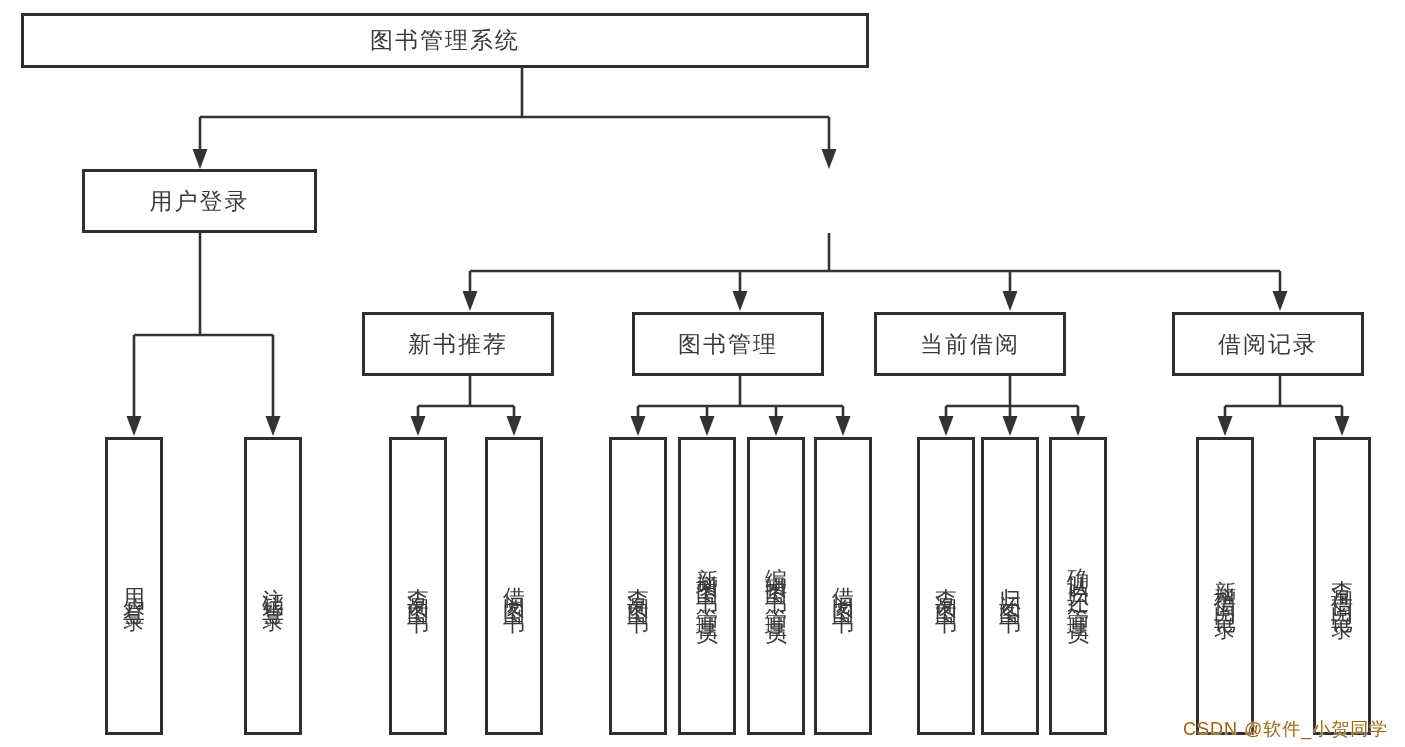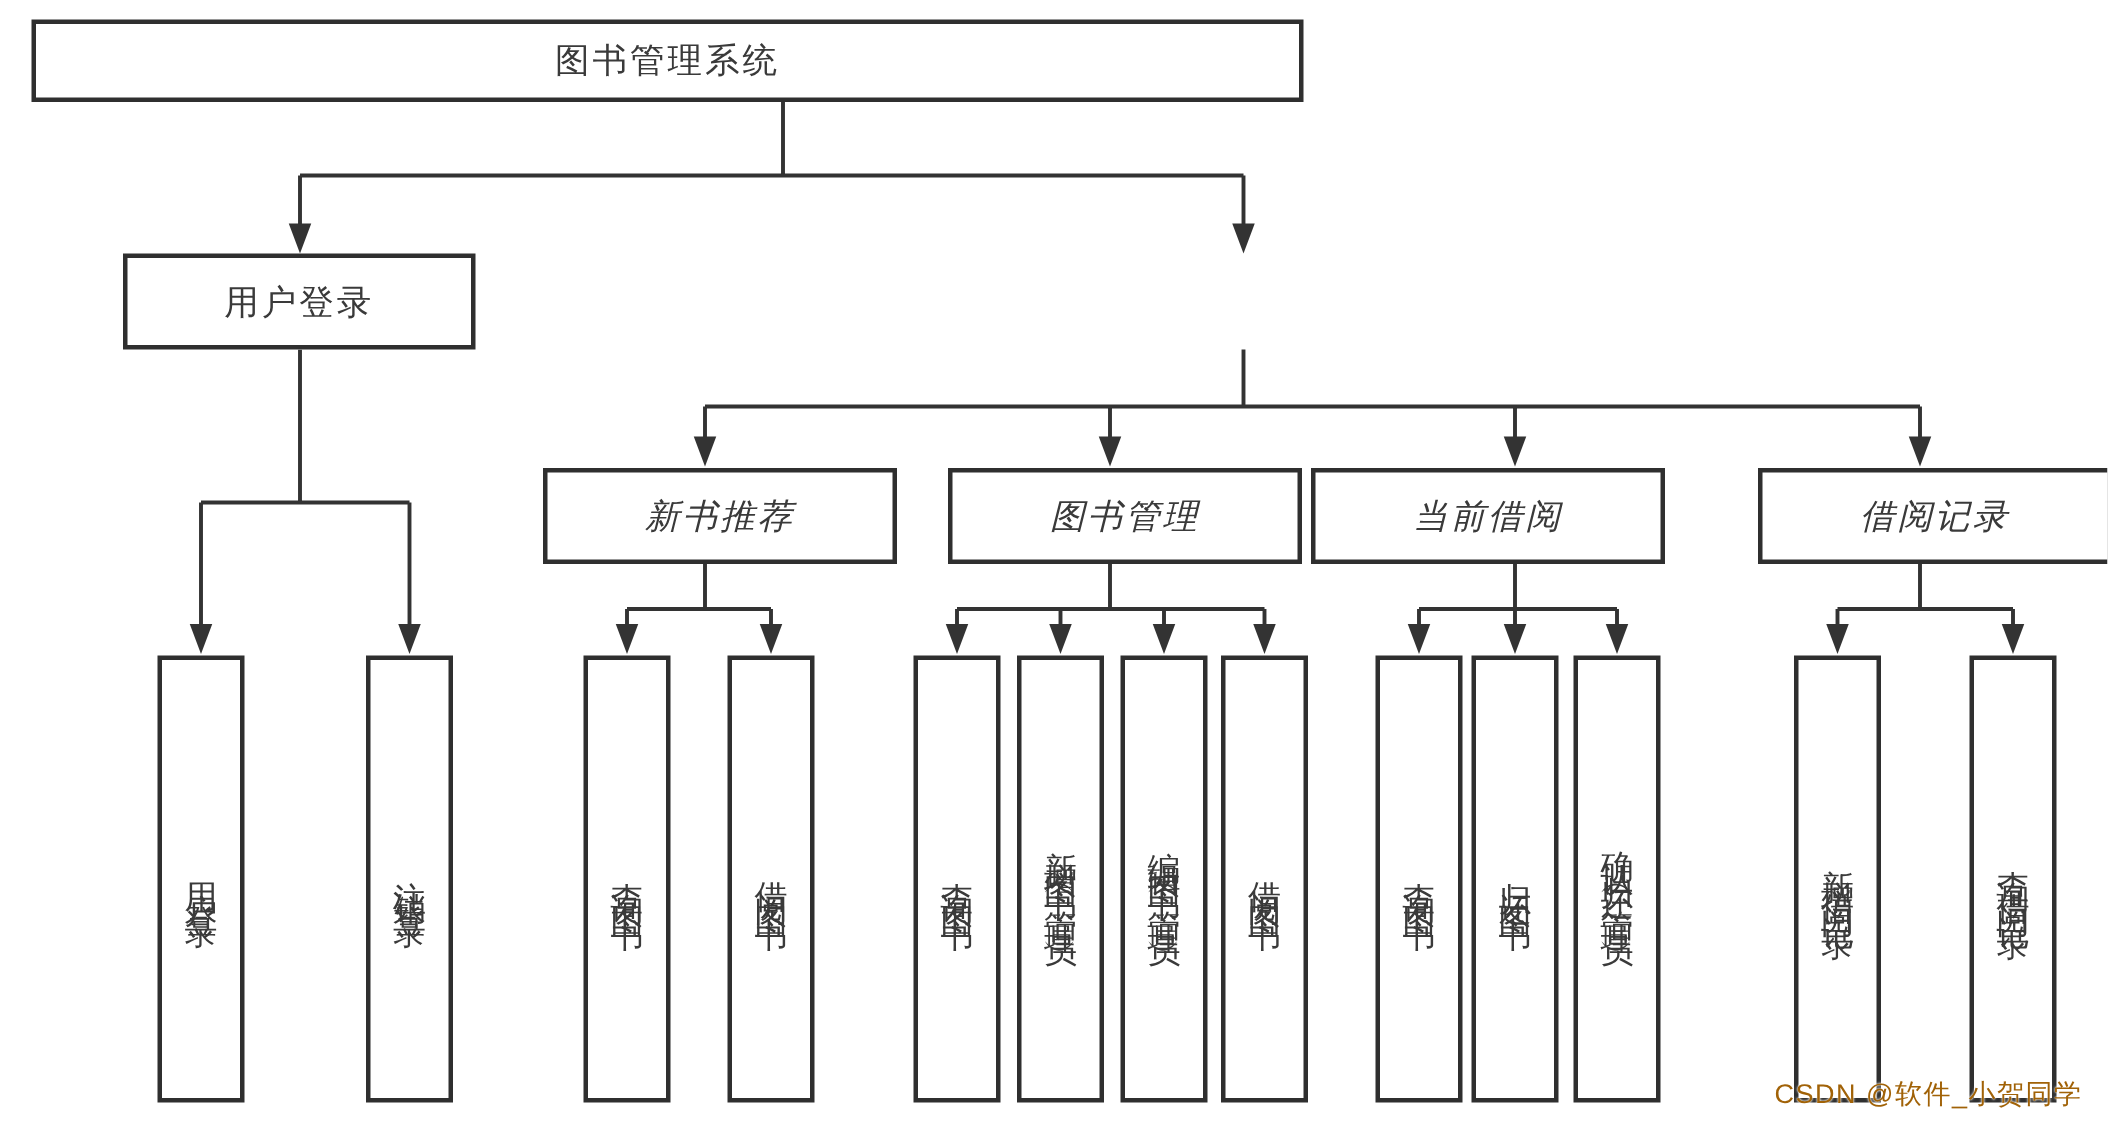--- a/index.html
+++ b/index.html
@@ -47,21 +47,21 @@
     font-size: 22px;
     letter-spacing: 8px;
     writing-mode: vertical-rl;
     text-orientation: mixed;
     line-height: 1;
     max-height: 290px;
   }
   .lvl-root { left: 21px;  top: 13px;  width: 848px; height: 55px; }
   .lvl2-a   { left: 82px;  top: 169px; width: 235px;  height: 64px; }
   .lvl2-b   { left: 712px; top: 169px; width: 234px;  height: 64px; }
-  .lvl3     { top: 312px; width: 236px; height: 64px; font-style: italic; }
+  .lvl3     { top: 312px; width: 192px; height: 64px; }
   #watermark {
     position: absolute;
     left: 1183px;
     top: 717px;
     z-index: 3;
     font-size: 18px;
     color: #a16207;
     letter-spacing: 1px;
     white-space: nowrap;
     text-shadow: 0 0 2px #ffffff, 0 0 1px #ffffff;

